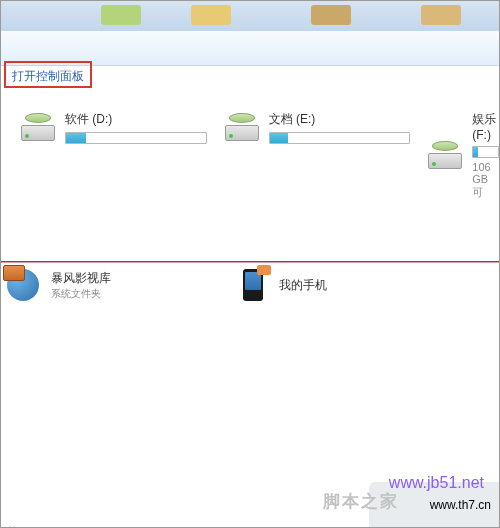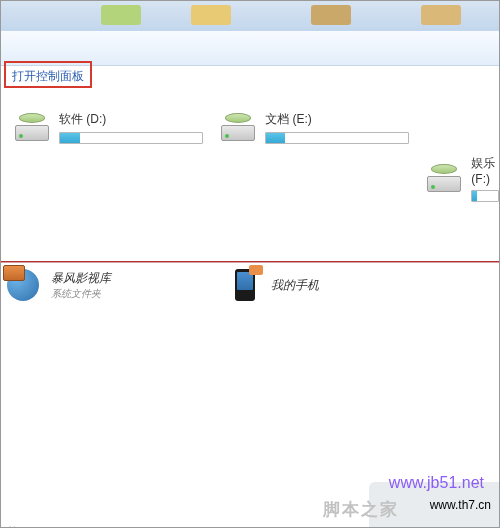--- a/index.html
+++ b/index.html
@@ -5,50 +5,50 @@
   * { margin: 0; padding: 0; box-sizing: border-box; font-family: 'Microsoft YaHei', 'SimSun', Arial, sans-serif; }
   body { width: 500px; height: 528px; background: #fff; overflow: hidden; position: relative; border: 1px solid #999; }
   .topbar { height: 30px; background: linear-gradient(#d7e4f2, #c2d6ec); position: relative; }
   .topbar::before { content: ''; position: absolute; left: 100px; top: 4px; width: 40px; height: 20px; background: #b3d47a; border-radius: 3px; }
   .topbar::after { content: ''; position: absolute; left: 190px; top: 4px; width: 40px; height: 20px; background: #e8c974; border-radius: 3px; }
   .topbar .ac1 { position: absolute; left: 310px; top: 4px; width: 40px; height: 20px; background: #c9a86a; border-radius: 3px; }
   .topbar .ac2 { position: absolute; left: 420px; top: 4px; width: 40px; height: 20px; background: #d9b878; border-radius: 3px; }
   .toolbar { height: 35px; background: linear-gradient(#f7fbff, #e3eefb); border-bottom: 1px solid #c8d6e8; position: relative; }
   .highlight-box { position: absolute; top: 60px; left: 3px; border: 2px solid #d63a2e; padding: 3px 6px 1px; z-index: 5; }
   .link { font-size: 12px; color: #2a5db0; }
-  .drives { position: absolute; top: 110px; left: 0; right: 0; display: flex; gap: 18px; padding-left: 14px; }
+  .drives { position: absolute; top: 110px; left: 0; right: 0; display: flex; gap: 18px; padding-left: 20px; }
   .drive { width: 210px; }
   .drive .row { display: flex; align-items: center; gap: 10px; }
   .drive-icon { width: 34px; height: 26px; position: relative; }
   .drive-icon .body { width: 34px; height: 16px; background: linear-gradient(#e9e9e9,#c7c7c7); border: 1px solid #9b9b9b; border-radius: 2px; position: absolute; bottom: 0; }
   .drive-icon .light { position: absolute; bottom: 3px; left: 4px; width: 4px; height: 4px; background: #4bc24b; border-radius: 50%; }
   .drive-icon .disc { position: absolute; top: -2px; left: 4px; width: 26px; height: 10px; background: linear-gradient(#cde5b2,#a3c97a); border-radius: 50%; border: 1px solid #8aa86a; }
   .drive-info { flex: 1; }
   .drive-label { font-size: 12px; color: #333; margin-bottom: 4px; }
   .progress { width: 100%; height: 12px; background: #fff; border: 1px solid #b8b8b8; border-radius: 1px; overflow: hidden; }
   .progress .fill { height: 100%; background: linear-gradient(#5cc4e8,#35a9d4); }
   .drive-sub { font-size: 11px; color: #8a8a8a; margin-top: 3px; }
   .drive2 .drive-icon .disc { background: linear-gradient(#cde5b2,#a3c97a); }
-  .drive3 { width: 80px; overflow: hidden; margin-top: 44px; }
+  .drive3 { width: 80px; overflow: hidden; }
   .divider { position: absolute; top: 260px; left: 0; right: 0; height: 1px; background: #b03030; }
   .divider2 { position: absolute; top: 261px; left: 0; right: 0; height: 1px; background: #d6a0a0; }
-  .items { position: absolute; top: 266px; left: 6px; right: 8px; display: flex; gap: 20px; font-style: italic; }
+  .items { position: absolute; top: 266px; left: 6px; right: 8px; display: flex; gap: 28px; }
   .item { display: flex; align-items: center; gap: 8px; width: 200px; }
   .item .ic { width: 36px; height: 36px; position: relative; }
   .globe { width: 32px; height: 32px; background: radial-gradient(circle at 30% 30%, #6fb4e8, #2f6fab); border-radius: 50%; position: relative; margin-top: 2px; }
   .globe::before { content: ''; position: absolute; top: -4px; left: -4px; width: 20px; height: 14px; background: linear-gradient(#e8904a,#c46a2a); border: 1px solid #8a4a1e; border-radius: 2px; }
   .phone { width: 20px; height: 32px; background: #1a1a1a; border-radius: 3px; margin: 2px auto 0; position: relative; }
   .phone::before { content: ''; position: absolute; top: 3px; left: 2px; right: 2px; height: 18px; background: linear-gradient(#4a8fcf,#2f6fab); border-radius: 1px; }
   .phone::after { content: ''; position: absolute; top: -4px; right: -8px; width: 14px; height: 10px; background: #e8904a; border-radius: 2px; font-size: 7px; }
   .item-text { font-size: 12px; color: #333; }
   .item-sub { font-size: 10px; color: #8a8a8a; }
   .wm1 { position: absolute; bottom: 35px; right: 15px; font-size: 16px; color: #8b5cf6; }
   .wm2 { position: absolute; bottom: 15px; right: 8px; font-size: 12px; color: #000000; }
   .wm3 { position: absolute; bottom: 10px; left: 4px; font-size: 11px; color: #b8b8b8; writing-mode: vertical-rl; }
-  .wm4 { position: absolute; bottom: 6px; right: 100px; font-size: 17px; color: #c2c2c2; font-weight: bold; letter-spacing: 2px; font-family: Liberation Serif, serif; }
+  .wm4 { position: absolute; bottom: 14px; right: 100px; font-size: 17px; color: #c2c2c2; font-weight: bold; letter-spacing: 2px; font-family: Liberation Serif, serif; }
   .window-controls { position: absolute; bottom: 0; right: 0; width: 130px; height: 45px; background: rgba(190,200,210,0.35); border-radius: 6px 0 0 0; }
 </style>
 </head>
 <body>
 
 <div class="topbar">
   <div class="ac1"></div>
   <div class="ac2"></div>
 </div>
 <div class="toolbar"></div>
@@ -93,20 +93,21 @@
       <div class="drive-icon">
           <div class="disc"></div>
           <div class="body"></div>
           <div class="light"></div>
         </div>
       <div class="drive-info">
         <div class="drive-label">娱乐 (F:)</div>
         <div class="progress">
             <div class="fill" style="width:18%"></div>
           </div>
+        <div class="drive-sub">106 GB 可</div>
       </div>
     </div>
   </div>
 </div>
 
 <div class="divider"></div>
 <div class="divider2"></div>
 
 <div class="items">
   <div class="item">

